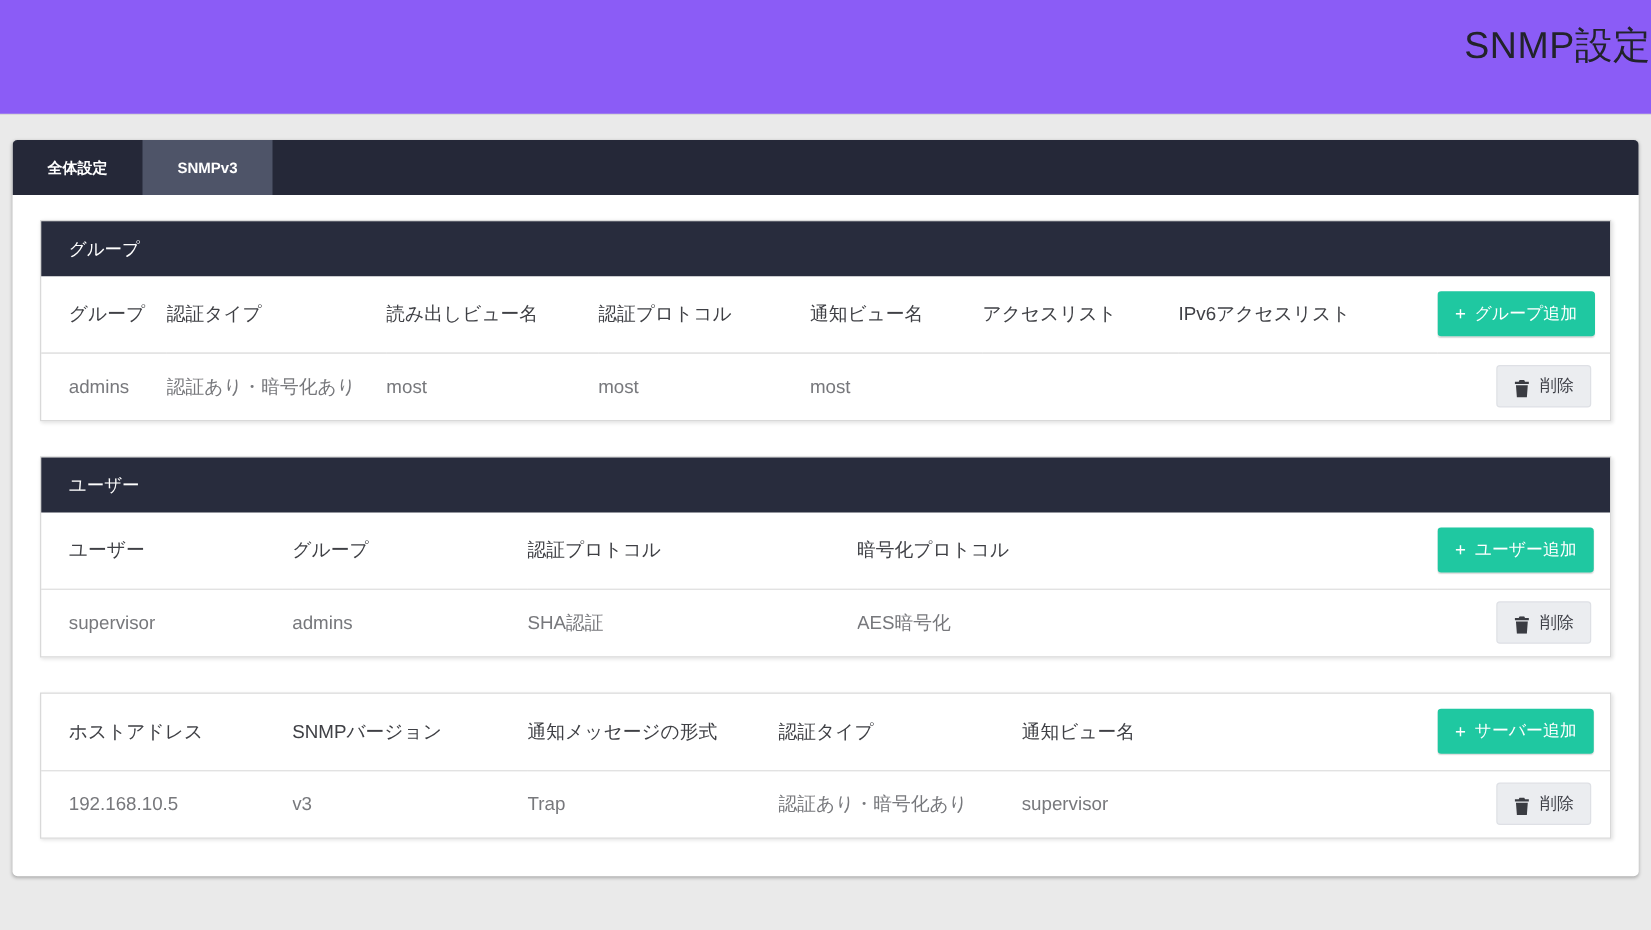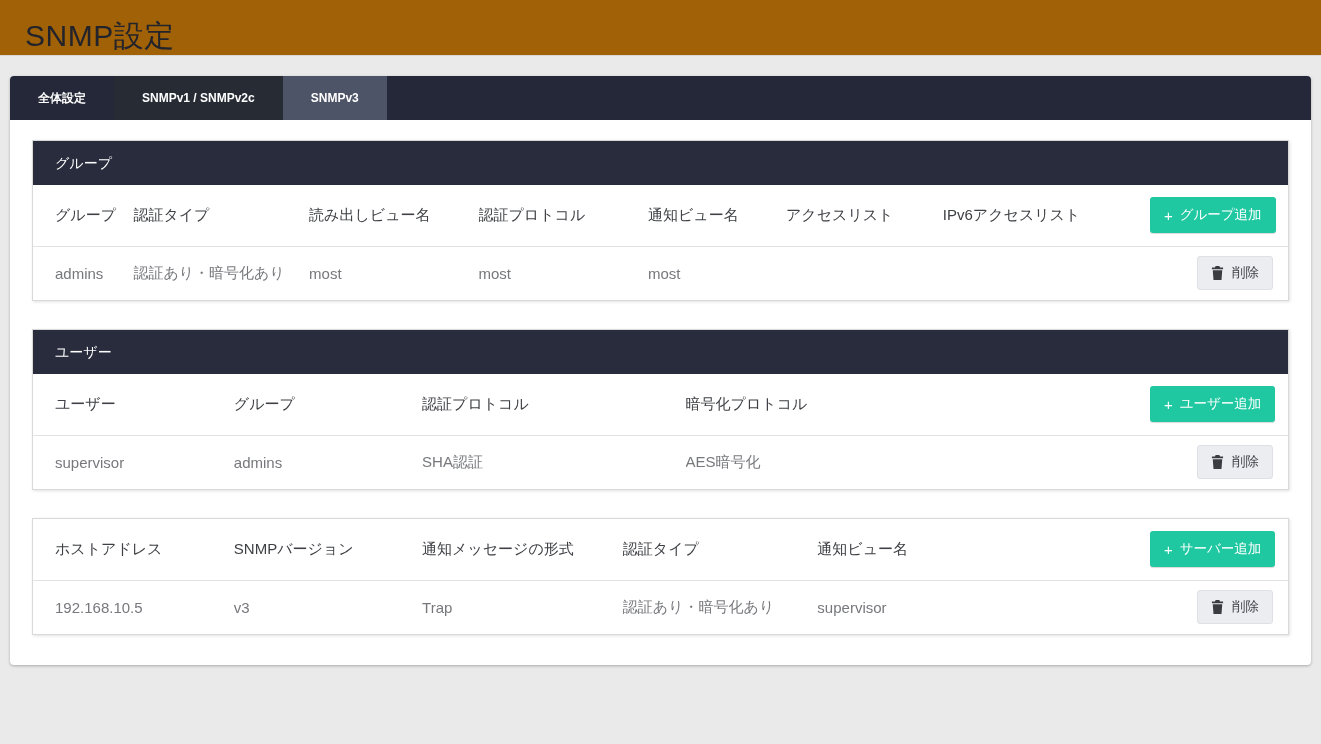--- a/index.html
+++ b/index.html
@@ -4,24 +4,25 @@
 <style>
   * { margin:0; padding:0; box-sizing:border-box; }
   html,body { width:1321px; height:744px; overflow:hidden; }
   body {
     font-family:"Liberation Sans","DejaVu Sans",sans-serif;
     background:#eaeaea;
     color:#3f4045;
   }
   
   .top-band {
-    background:#a16207;
-    height:56px;
+    background:#8b5cf6;
+    height:92px;
     border-bottom:1px solid #d8d8d8;
     padding:16px 0 0 25px;
+    text-align:right;
   }
   .page-title {
     font-size:30px;
     font-weight:400;
     color:#22232b;
     letter-spacing:0.5px;
   }
   
   .content { padding:20px 10px 0 10px; }
   .card {
@@ -114,21 +115,21 @@
     font-family:inherit;
     font-size:13.5px;
     padding:9px 14px;
     cursor:pointer;
     box-shadow:0 1px 1px rgba(0,0,0,0.15);
     white-space:nowrap;
   }
   .add-btn .plus { font-size:15px; line-height:1; font-weight:400; }
   .del-btn {
     display:inline-flex;
-    align-items:center;
+    align-items:flex-end;
     gap:8px;
     background:#ebedf0;
     border:1px solid #dee0e5;
     border-radius:3px;
     color:#3c3e45;
     font-family:inherit;
     font-size:13.5px;
     padding:7px 13px;
     cursor:pointer;
     white-space:nowrap;
@@ -140,21 +141,20 @@
 
 <div class="top-band">
   <h1 class="page-title">SNMP設定</h1>
 </div>
 
 <div class="content">
   <div class="card">
 
     <div class="tabbar">
       <div class="tab">全体設定</div>
-      <div class="tab alt">SNMPv1 / SNMPv2c</div>
       <div class="tab selected">SNMPv3</div>
     </div>
 
     <div class="panels">
 
       <section class="panel">
         <div class="panel-header">グループ</div>
         <table class="grid p0">
           <thead>
             <tr>

